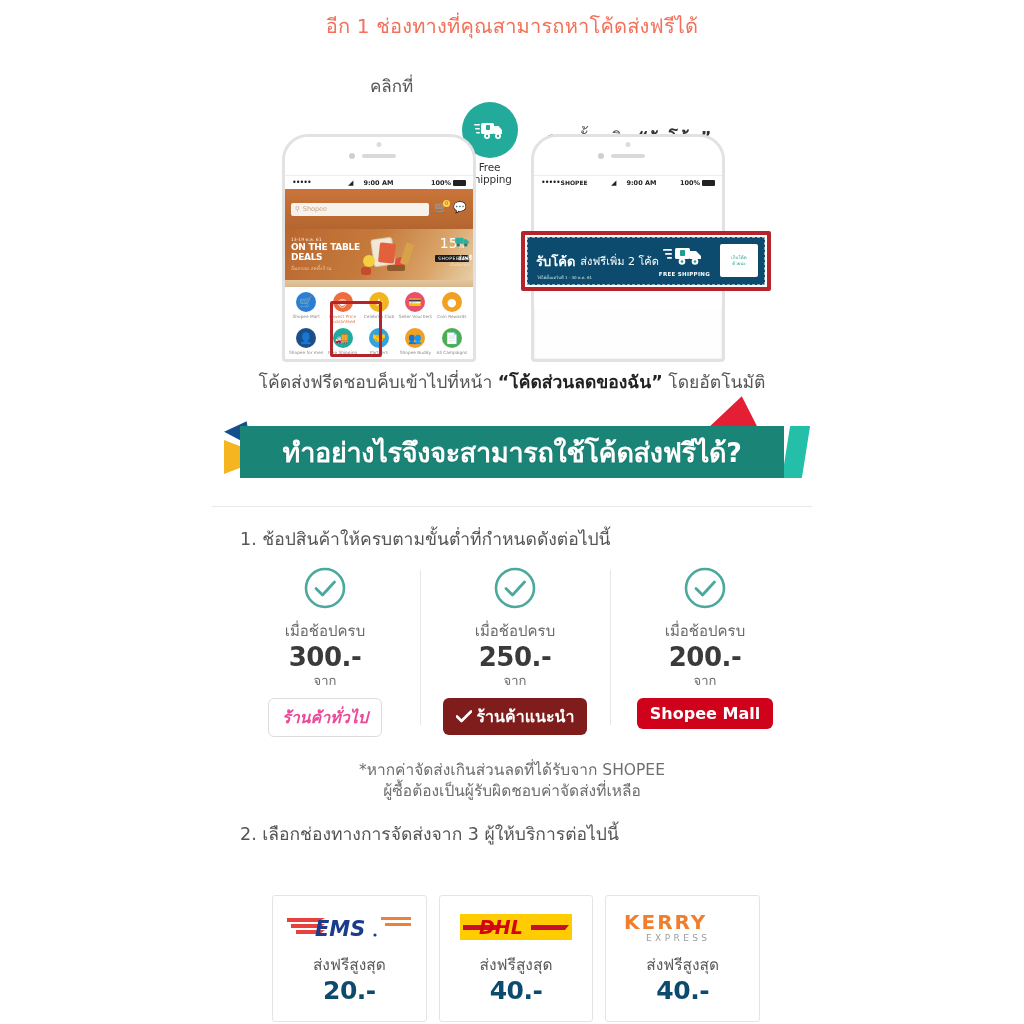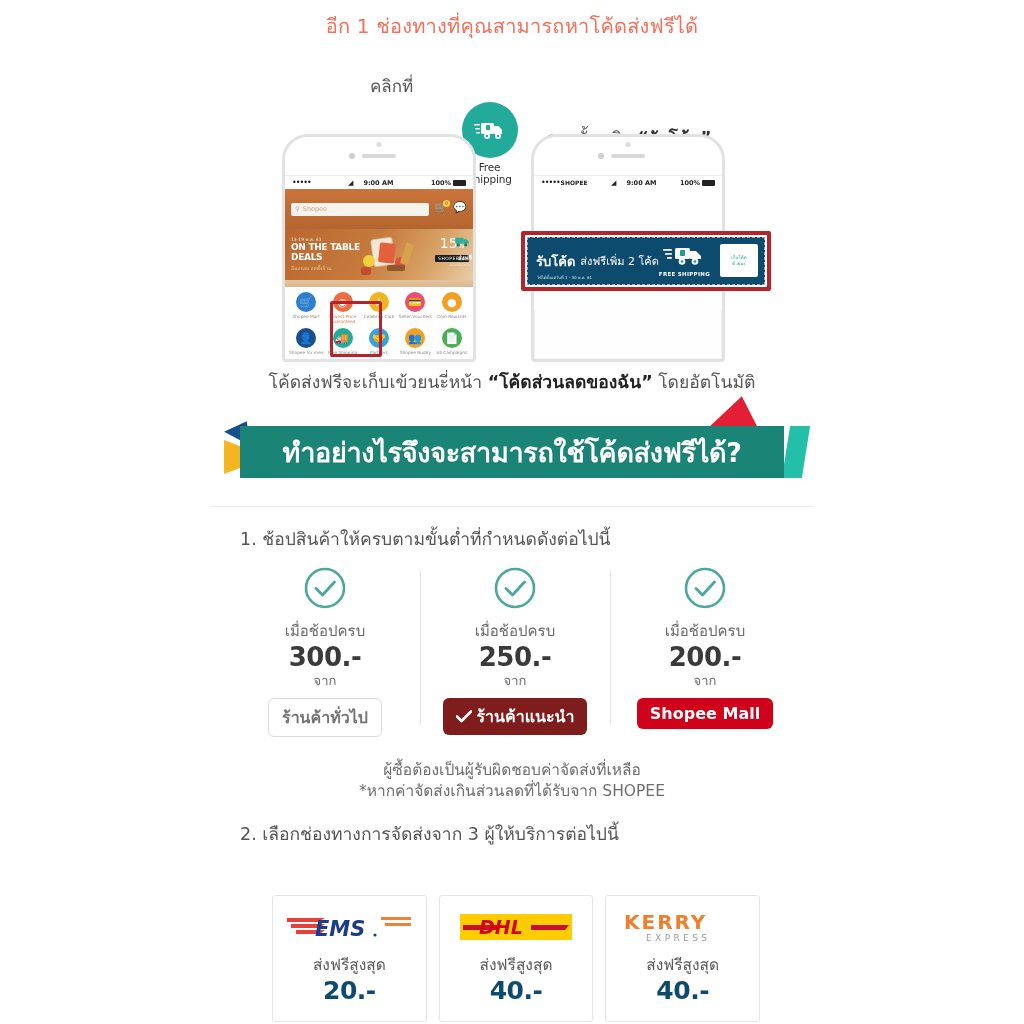--- a/index.html
+++ b/index.html
@@ -196,21 +196,21 @@
     content:"";position:absolute;left:0;top:5px;width:1px;height:155px;background:#e6e6e6;
   }
   .check{margin:0 auto 8px;display:block;}
   .t-when{font-size:15px;color:#6b6b6b;}
   .t-amt{font-size:26px;font-weight:bold;color:#3a3a3a;line-height:29px;letter-spacing:-.5px;}
   .t-from{font-size:13px;color:#6b6b6b;margin-top:-2px;}
   .badge{
     display:inline-flex;align-items:center;justify-content:center;gap:5px;
     margin-top:7px;padding:6px 13px;border-radius:6px;font-size:16px;font-weight:bold;
   }
-  .badge.plain{background:#fff;border:1.5px solid #dcdcdc;color:#737373;}
+  .badge.plain{background:#fff;border:1.5px solid #dcdcdc;color:#ec4899;font-style:italic;}
   .badge.rec{background:#7f1d1d;color:#fff;}
   .badge.mall{background:#d0011b;color:#fff;}
 
   .footnote{
     position:absolute;top:760px;left:0;width:1024px;text-align:center;
     font-size:15.5px;color:#6e6e6e;line-height:21px;
   }
 
   
   .step2{position:absolute;top:822px;left:240px;font-size:17.5px;color:#555;line-height:25px;}
@@ -406,21 +406,21 @@
         </div>
         <div class="cpn-btn">
           <span>เก็บโค้ด</span>
           <span>ด้วยนะ</span>
         </div>
       </div>
     </div>
   </div>
 
   <div class="autoline">
-    <span>โค้ดส่งฟรีจะเก็บเข้วยนะี่หน้า </span><b>“โค้ดส่วนลดของฉัน”</b><span> โดยอัตโนมัติ</span>
+    <span>โค้ดส่งฟรีดชอบค็บเข้าไปที่หน้า </span><b>“โค้ดส่วนลดของฉัน”</b><span> โดยอัตโนมัติ</span>
   </div>
 
   <div class="banner-zone">
     <div class="tri tri-red"></div>
     <div class="tri tri-blue"></div>
     <div class="tri tri-yellow"></div>
     <div class="para-teal"></div>
     <div class="banner">
       <span>ทำอย่างไรจึงจะสามารถใช้โค้ดส่งฟรีได้?</span>
     </div>
@@ -470,22 +470,22 @@
       <div class="t-amt">200.-</div>
       <div class="t-from">จาก</div>
       <div class="badge mall">
         <span>Shopee Mall</span>
       </div>
     </div>
 
   </div>
 
   <div class="footnote">
+    <div>*หากค่าจัดส่งเกินส่วนลดที่ได้รับจาก SHOPEE</div>
     <div>ผู้ซื้อต้องเป็นผู้รับผิดชอบค่าจัดส่งที่เหลือ</div>
-    <div>*หากค่าจัดส่งเกินส่วนลดที่ได้รับจาก SHOPEE</div>
   </div>
 
   <div class="step2">
     <div>2. เลือกช่องทางการจัดส่งจาก 3 ผู้ให้บริการต่อไปนี้</div>
   </div>
 
   <div class="carriers">
 
     <div class="carrier">
       <div class="logo-slot">

